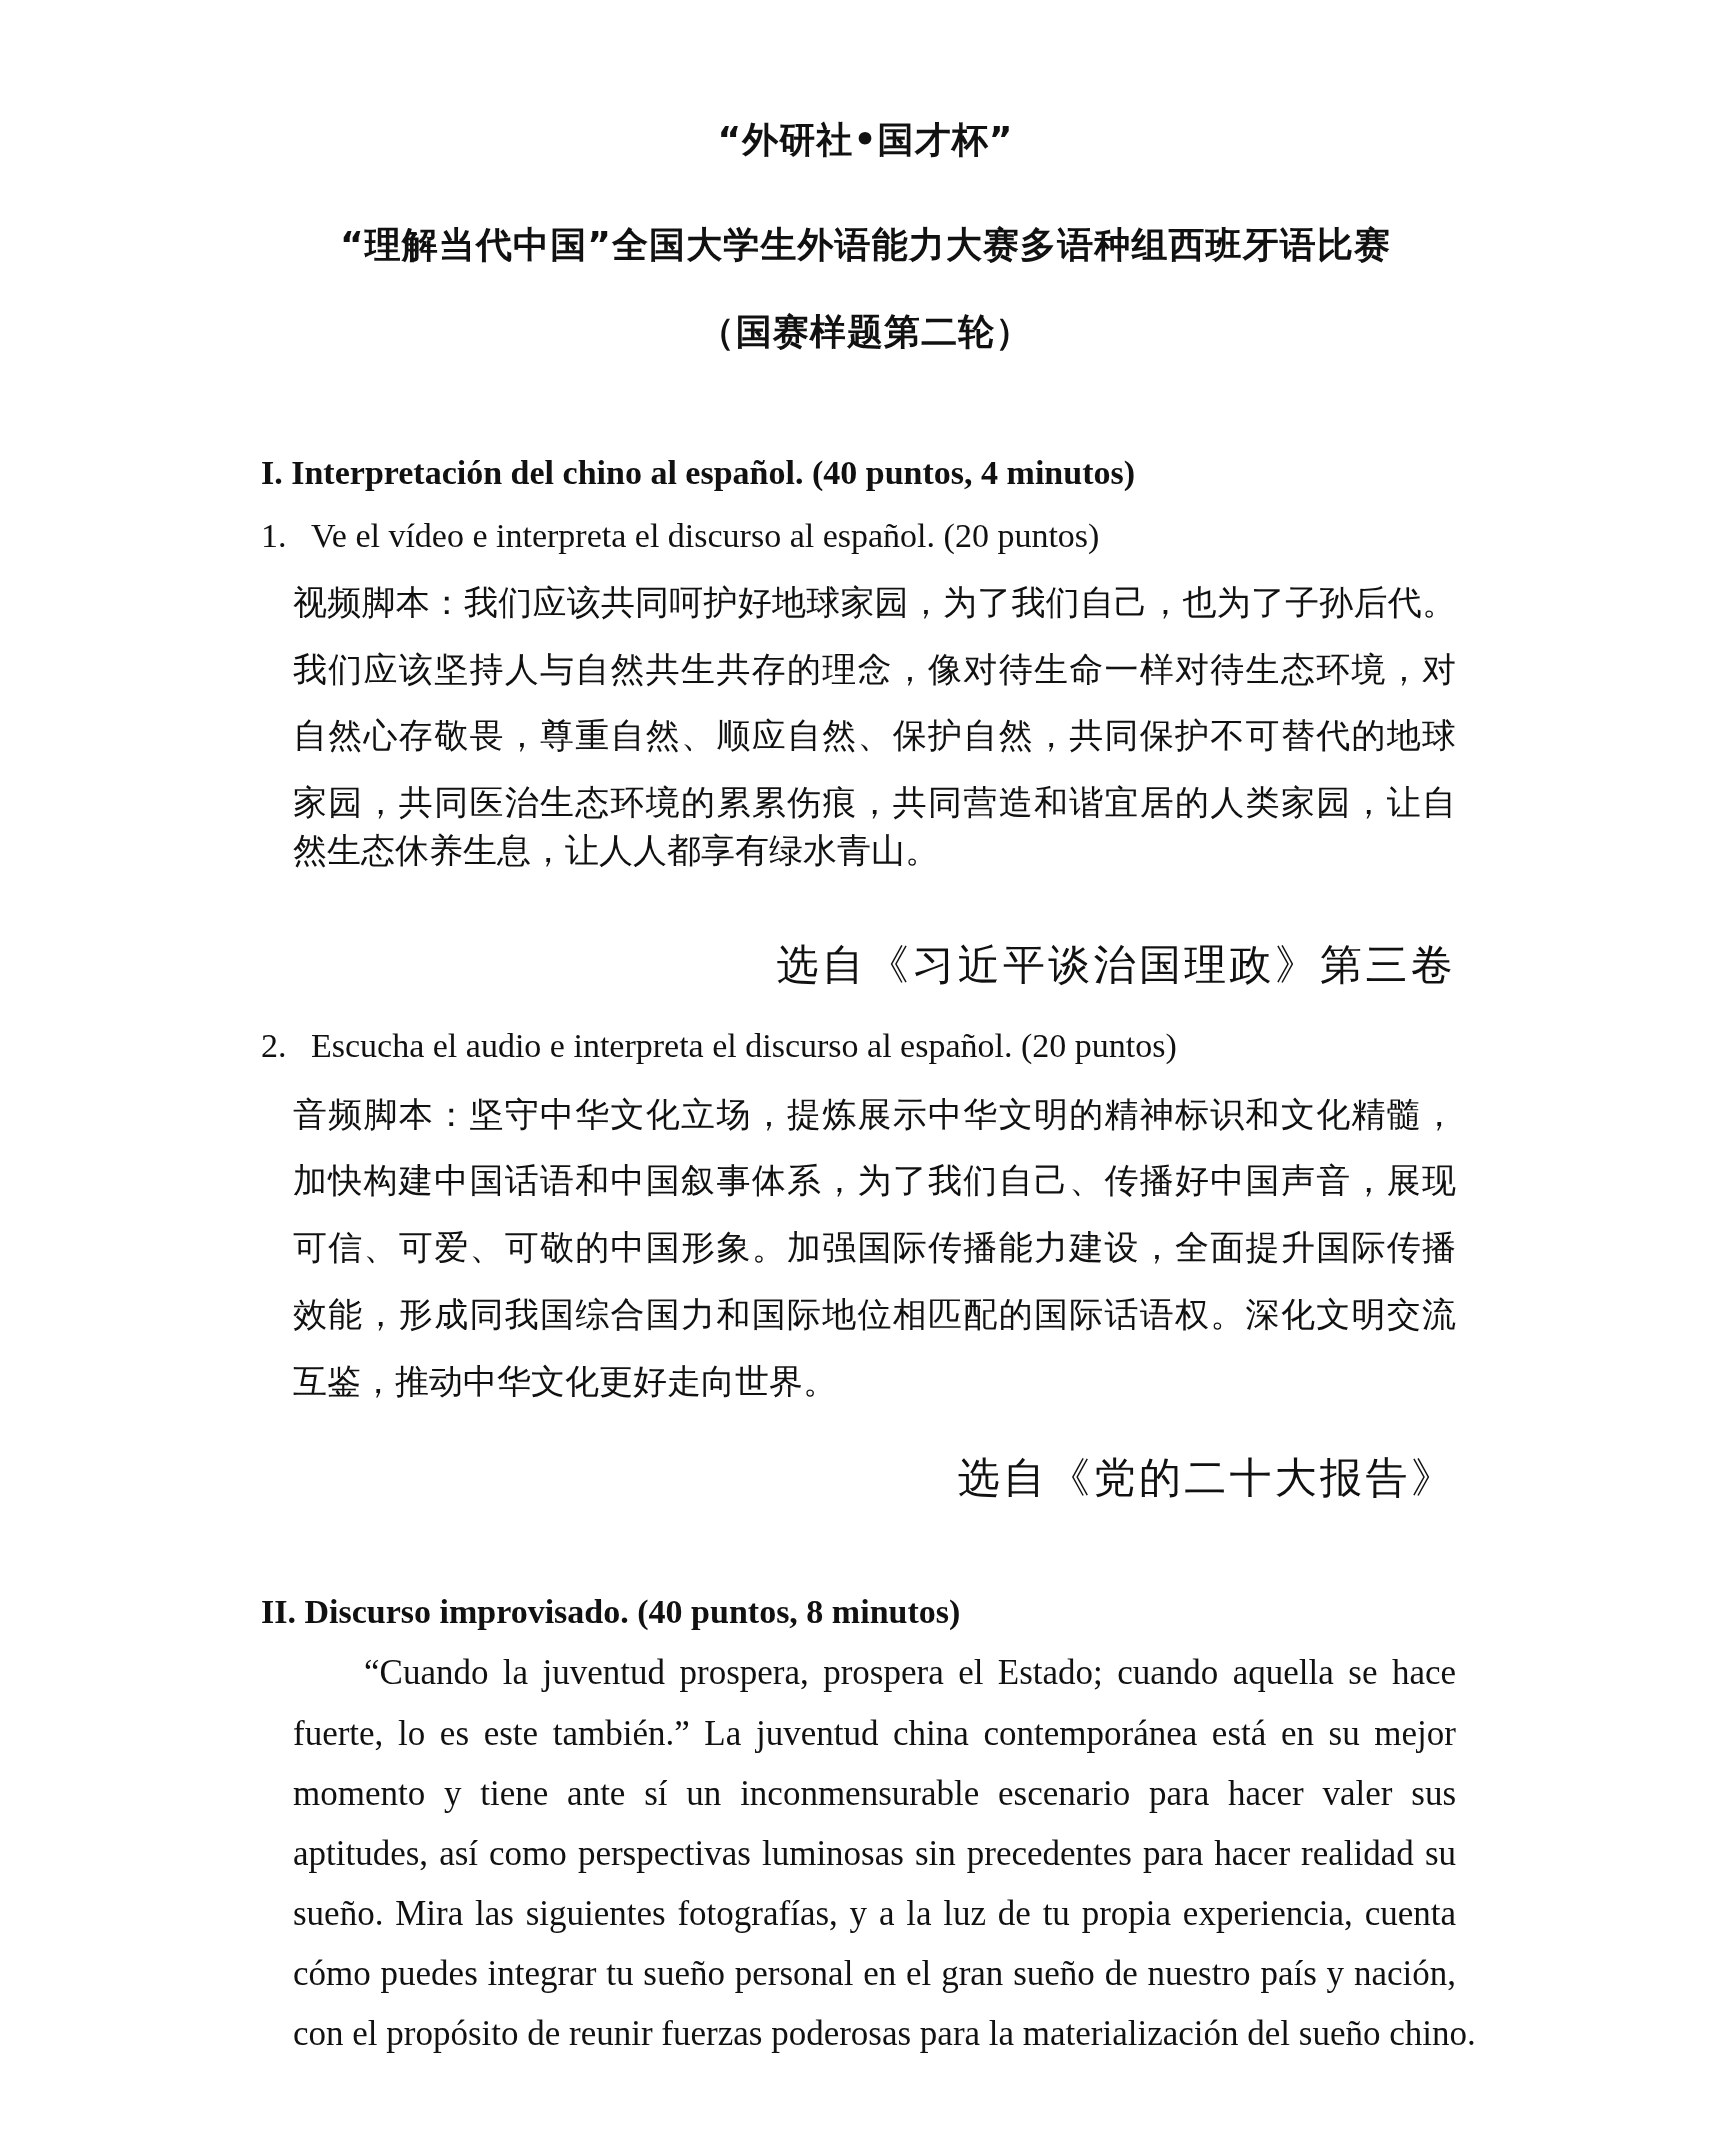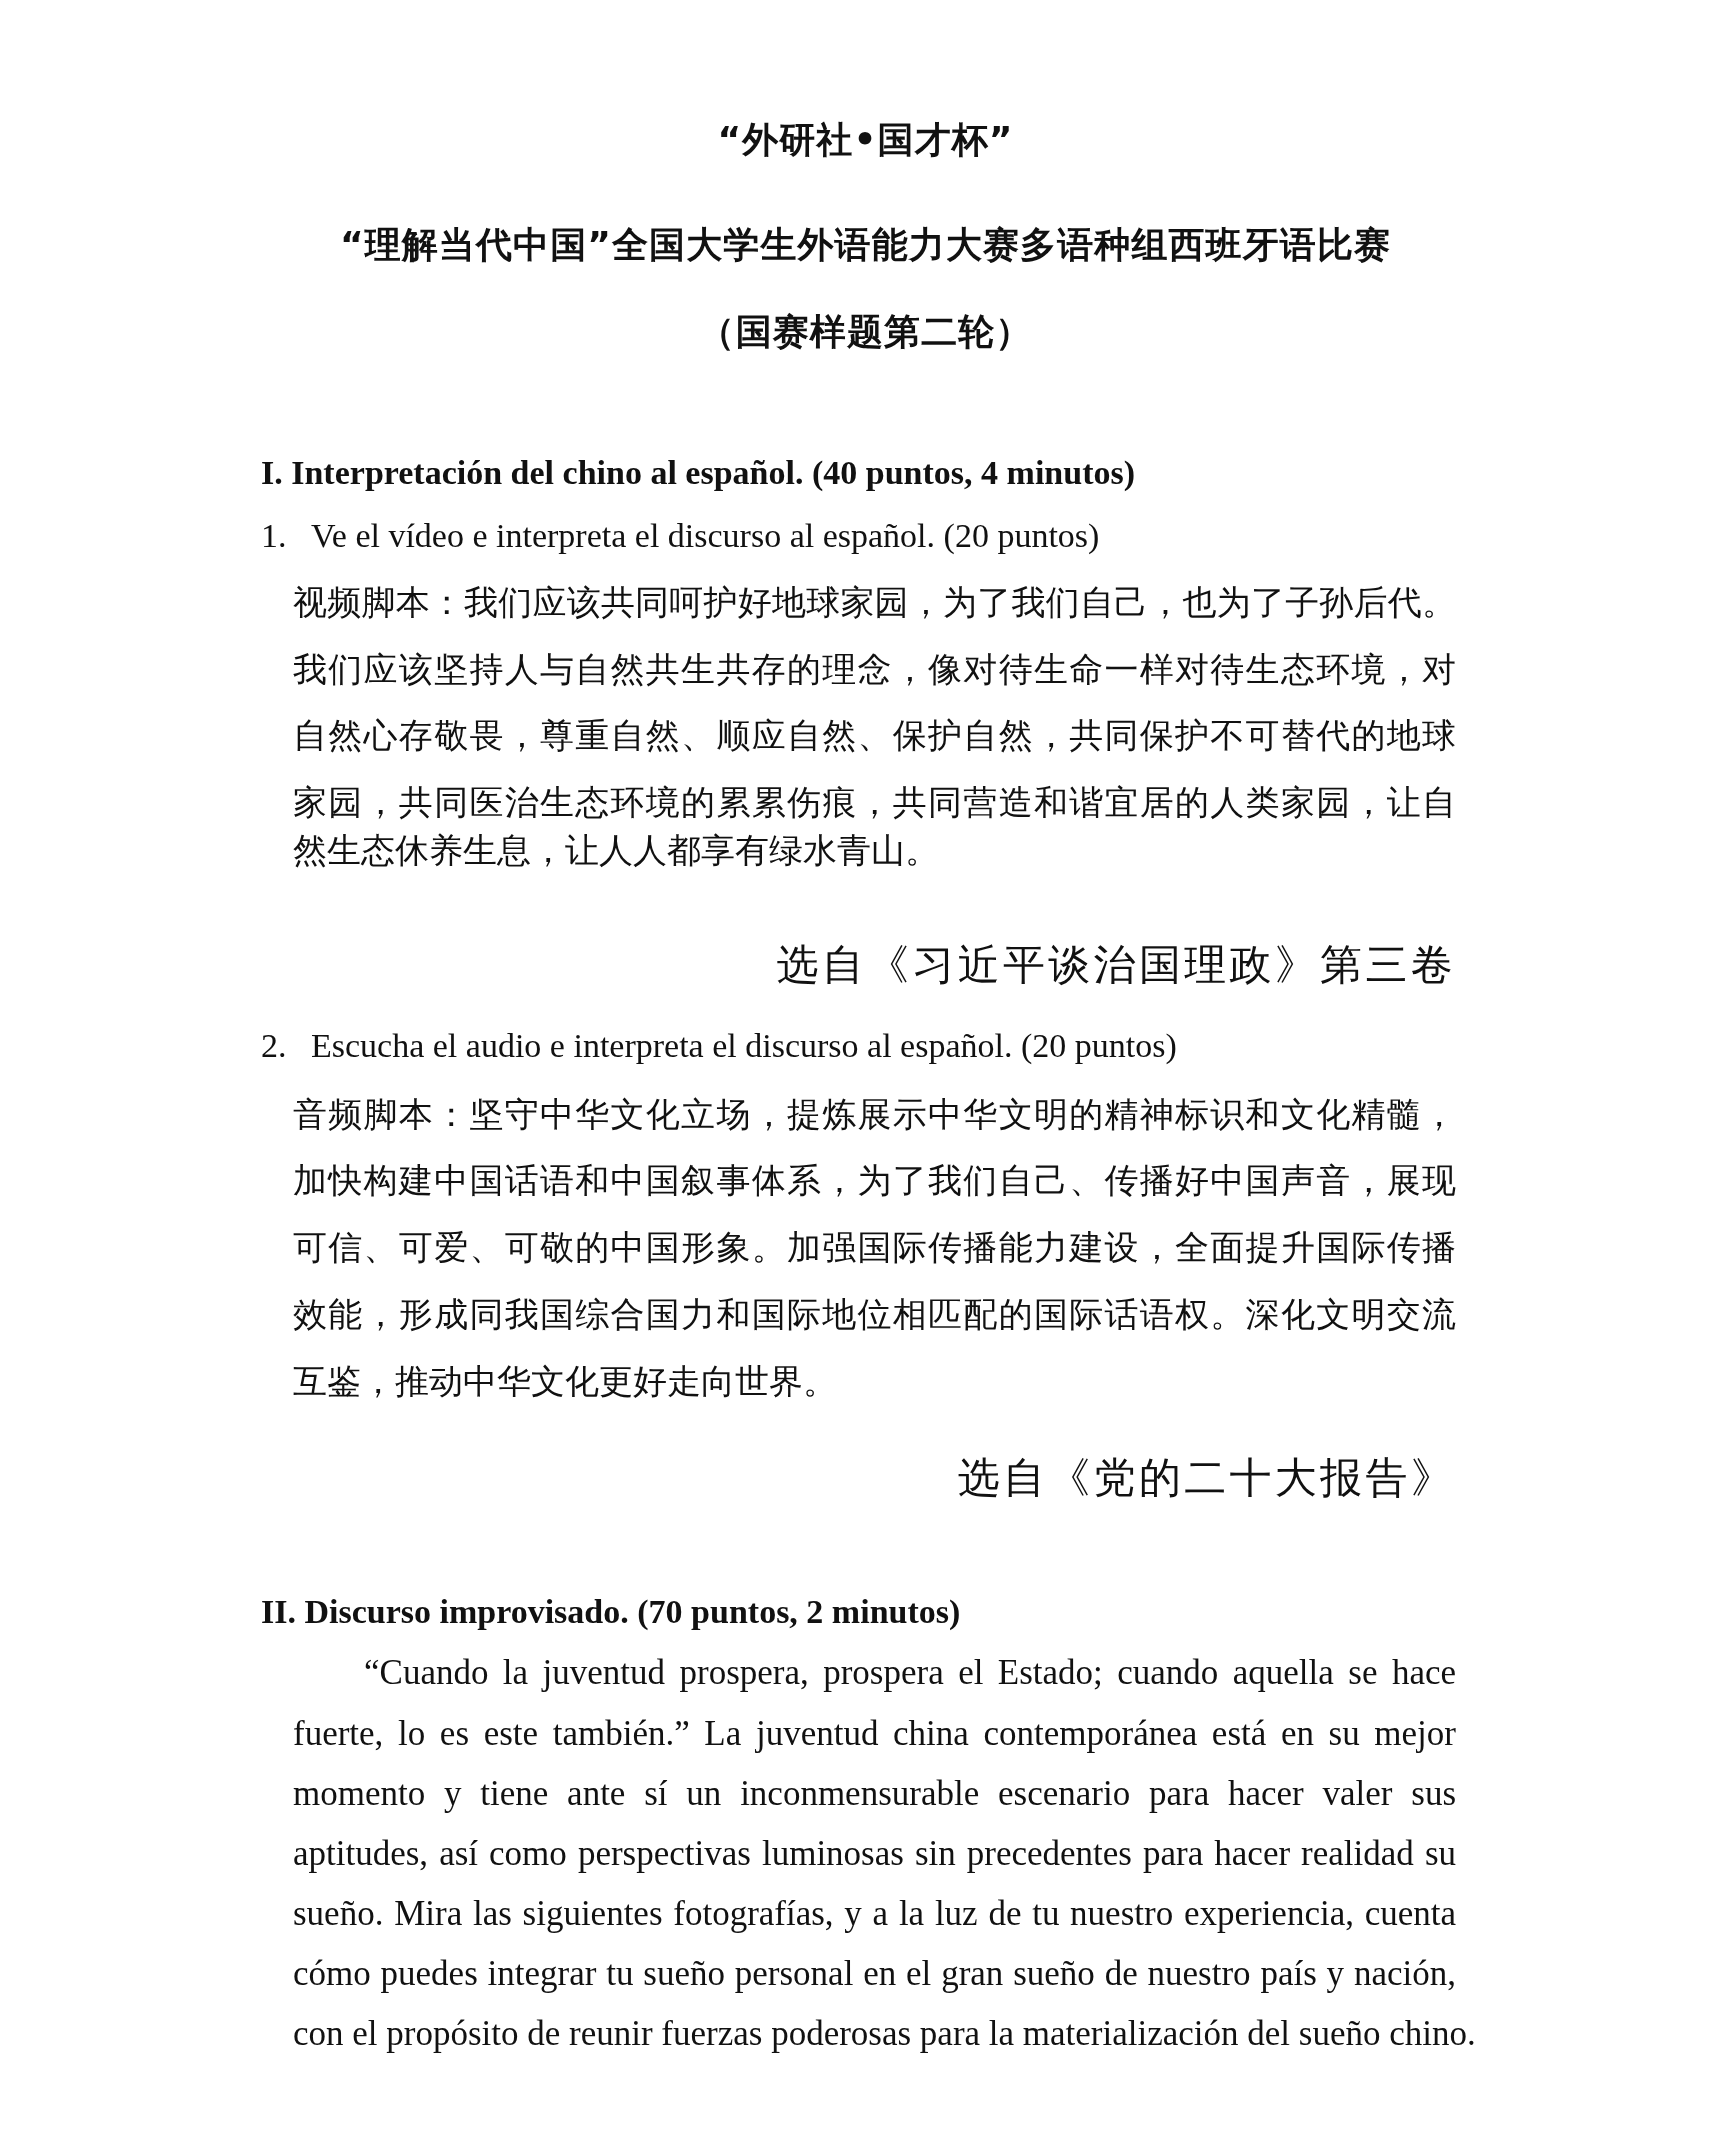--- a/index.html
+++ b/index.html
@@ -40,24 +40,24 @@
   <div class="abs qline" style="top:1027px;">
     <span class="num">2.</span><span>Escucha el audio e interpreta el discurso al español. (20 puntos)</span>
   </div>
   <div class="abs zh" style="top:1092px;">音频脚本：坚守中华文化立场，提炼展示中华文明的精神标识和文化精髓，</div>
   <div class="abs zh" style="top:1158px;">加快构建中国话语和中国叙事体系，为了我们自己、传播好中国声音，展现</div>
   <div class="abs zh" style="top:1225px;">可信、可爱、可敬的中国形象。加强国际传播能力建设，全面提升国际传播</div>
   <div class="abs zh" style="top:1292px;">效能，形成同我国综合国力和国际地位相匹配的国际话语权。深化文明交流</div>
   <div class="abs zh last" style="top:1359px;">互鉴，推动中华文化更好走向世界。</div>
   <div class="abs src" style="top:1450px;">选自《党的二十大报告》</div>
 
-  <div class="abs heading" style="top:1593px;">II. Discurso improvisado. (70 puntos, 2 minutos)</div>
+  <div class="abs heading" style="top:1593px;">II. Discurso improvisado. (40 puntos, 8 minutos)</div>
 
   <div class="abs es indent" style="top:1653px;">“Cuando la juventud prospera, prospera el Estado; cuando aquella se hace</div>
   <div class="abs es" style="top:1714px;">fuerte, lo es este también.” La juventud china contemporánea está en su mejor</div>
   <div class="abs es" style="top:1774px;">momento y tiene ante sí un inconmensurable escenario para hacer valer sus</div>
   <div class="abs es" style="top:1834px;">aptitudes, así como perspectivas luminosas sin precedentes para hacer realidad su</div>
-  <div class="abs es" style="top:1894px;">sueño. Mira las siguientes fotografías, y a la luz de tu nuestro experiencia, cuenta</div>
+  <div class="abs es" style="top:1894px;">sueño. Mira las siguientes fotografías, y a la luz de tu propia experiencia, cuenta</div>
   <div class="abs es" style="top:1954px;">cómo puedes integrar tu sueño personal en el gran sueño de nuestro país y nación,</div>
   <div class="abs es lastline" style="top:2014px;">con el propósito de reunir fuerzas poderosas para la materialización del sueño chino.</div>
 
 </div>
 
 
 </body></html>

